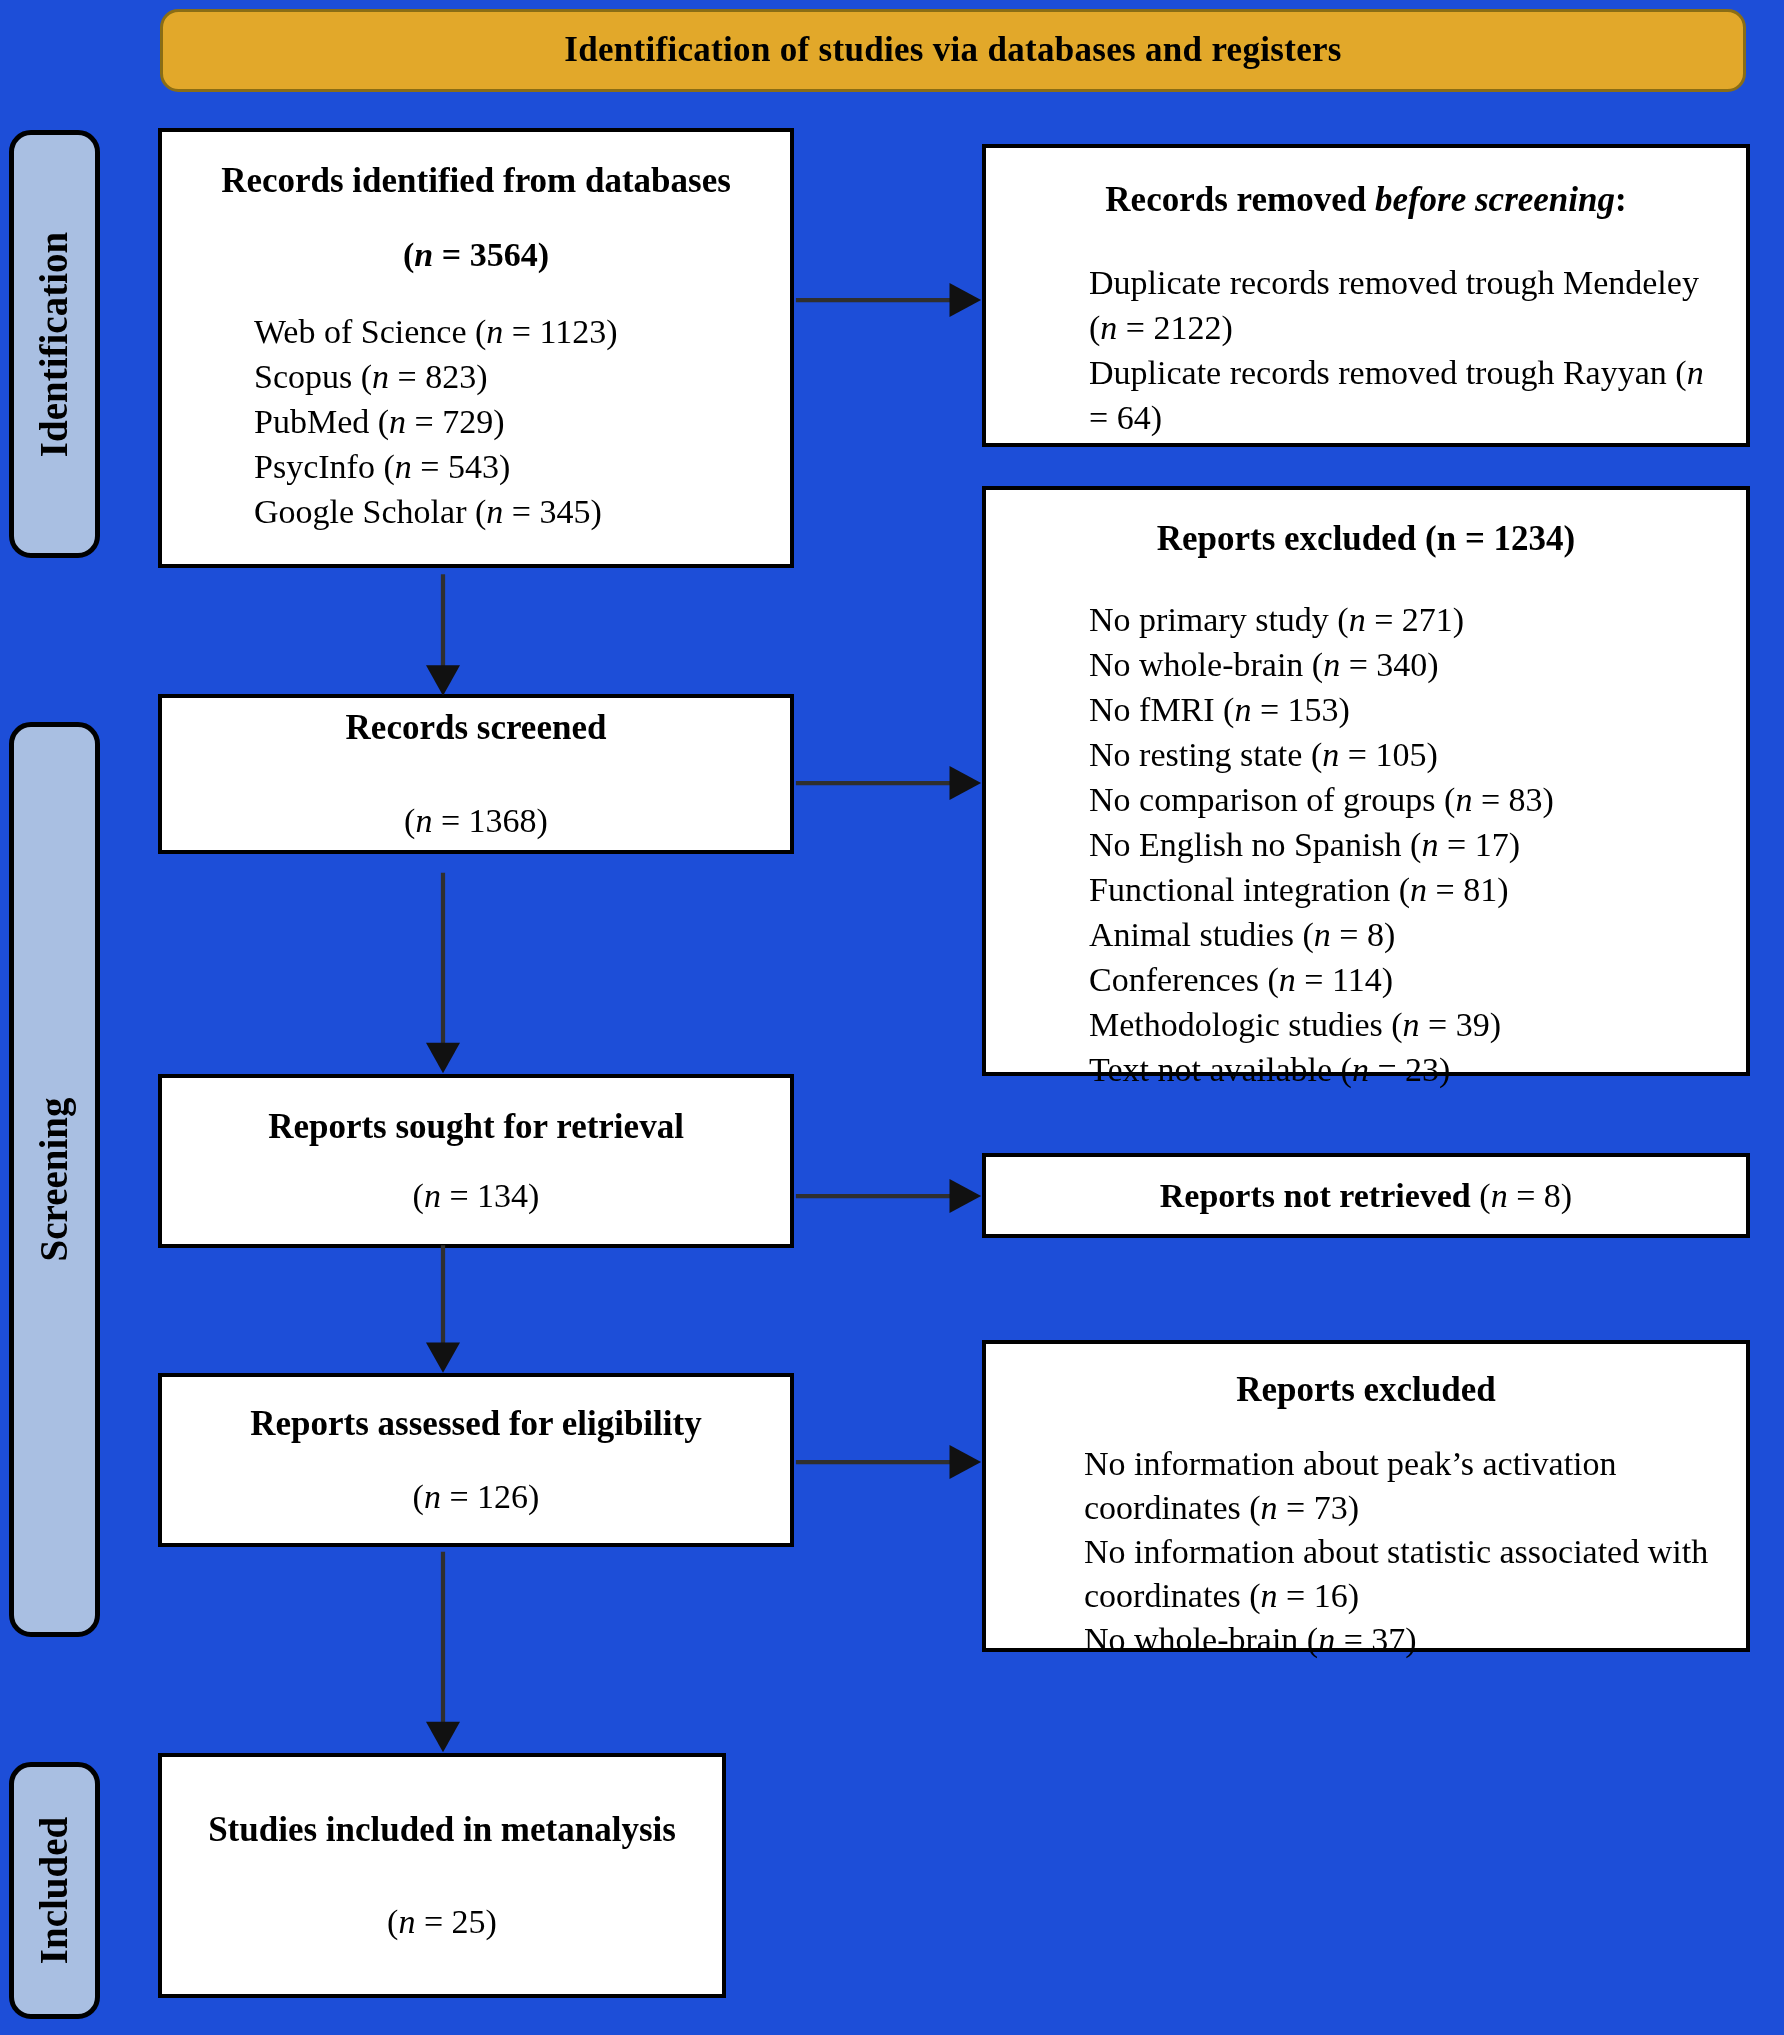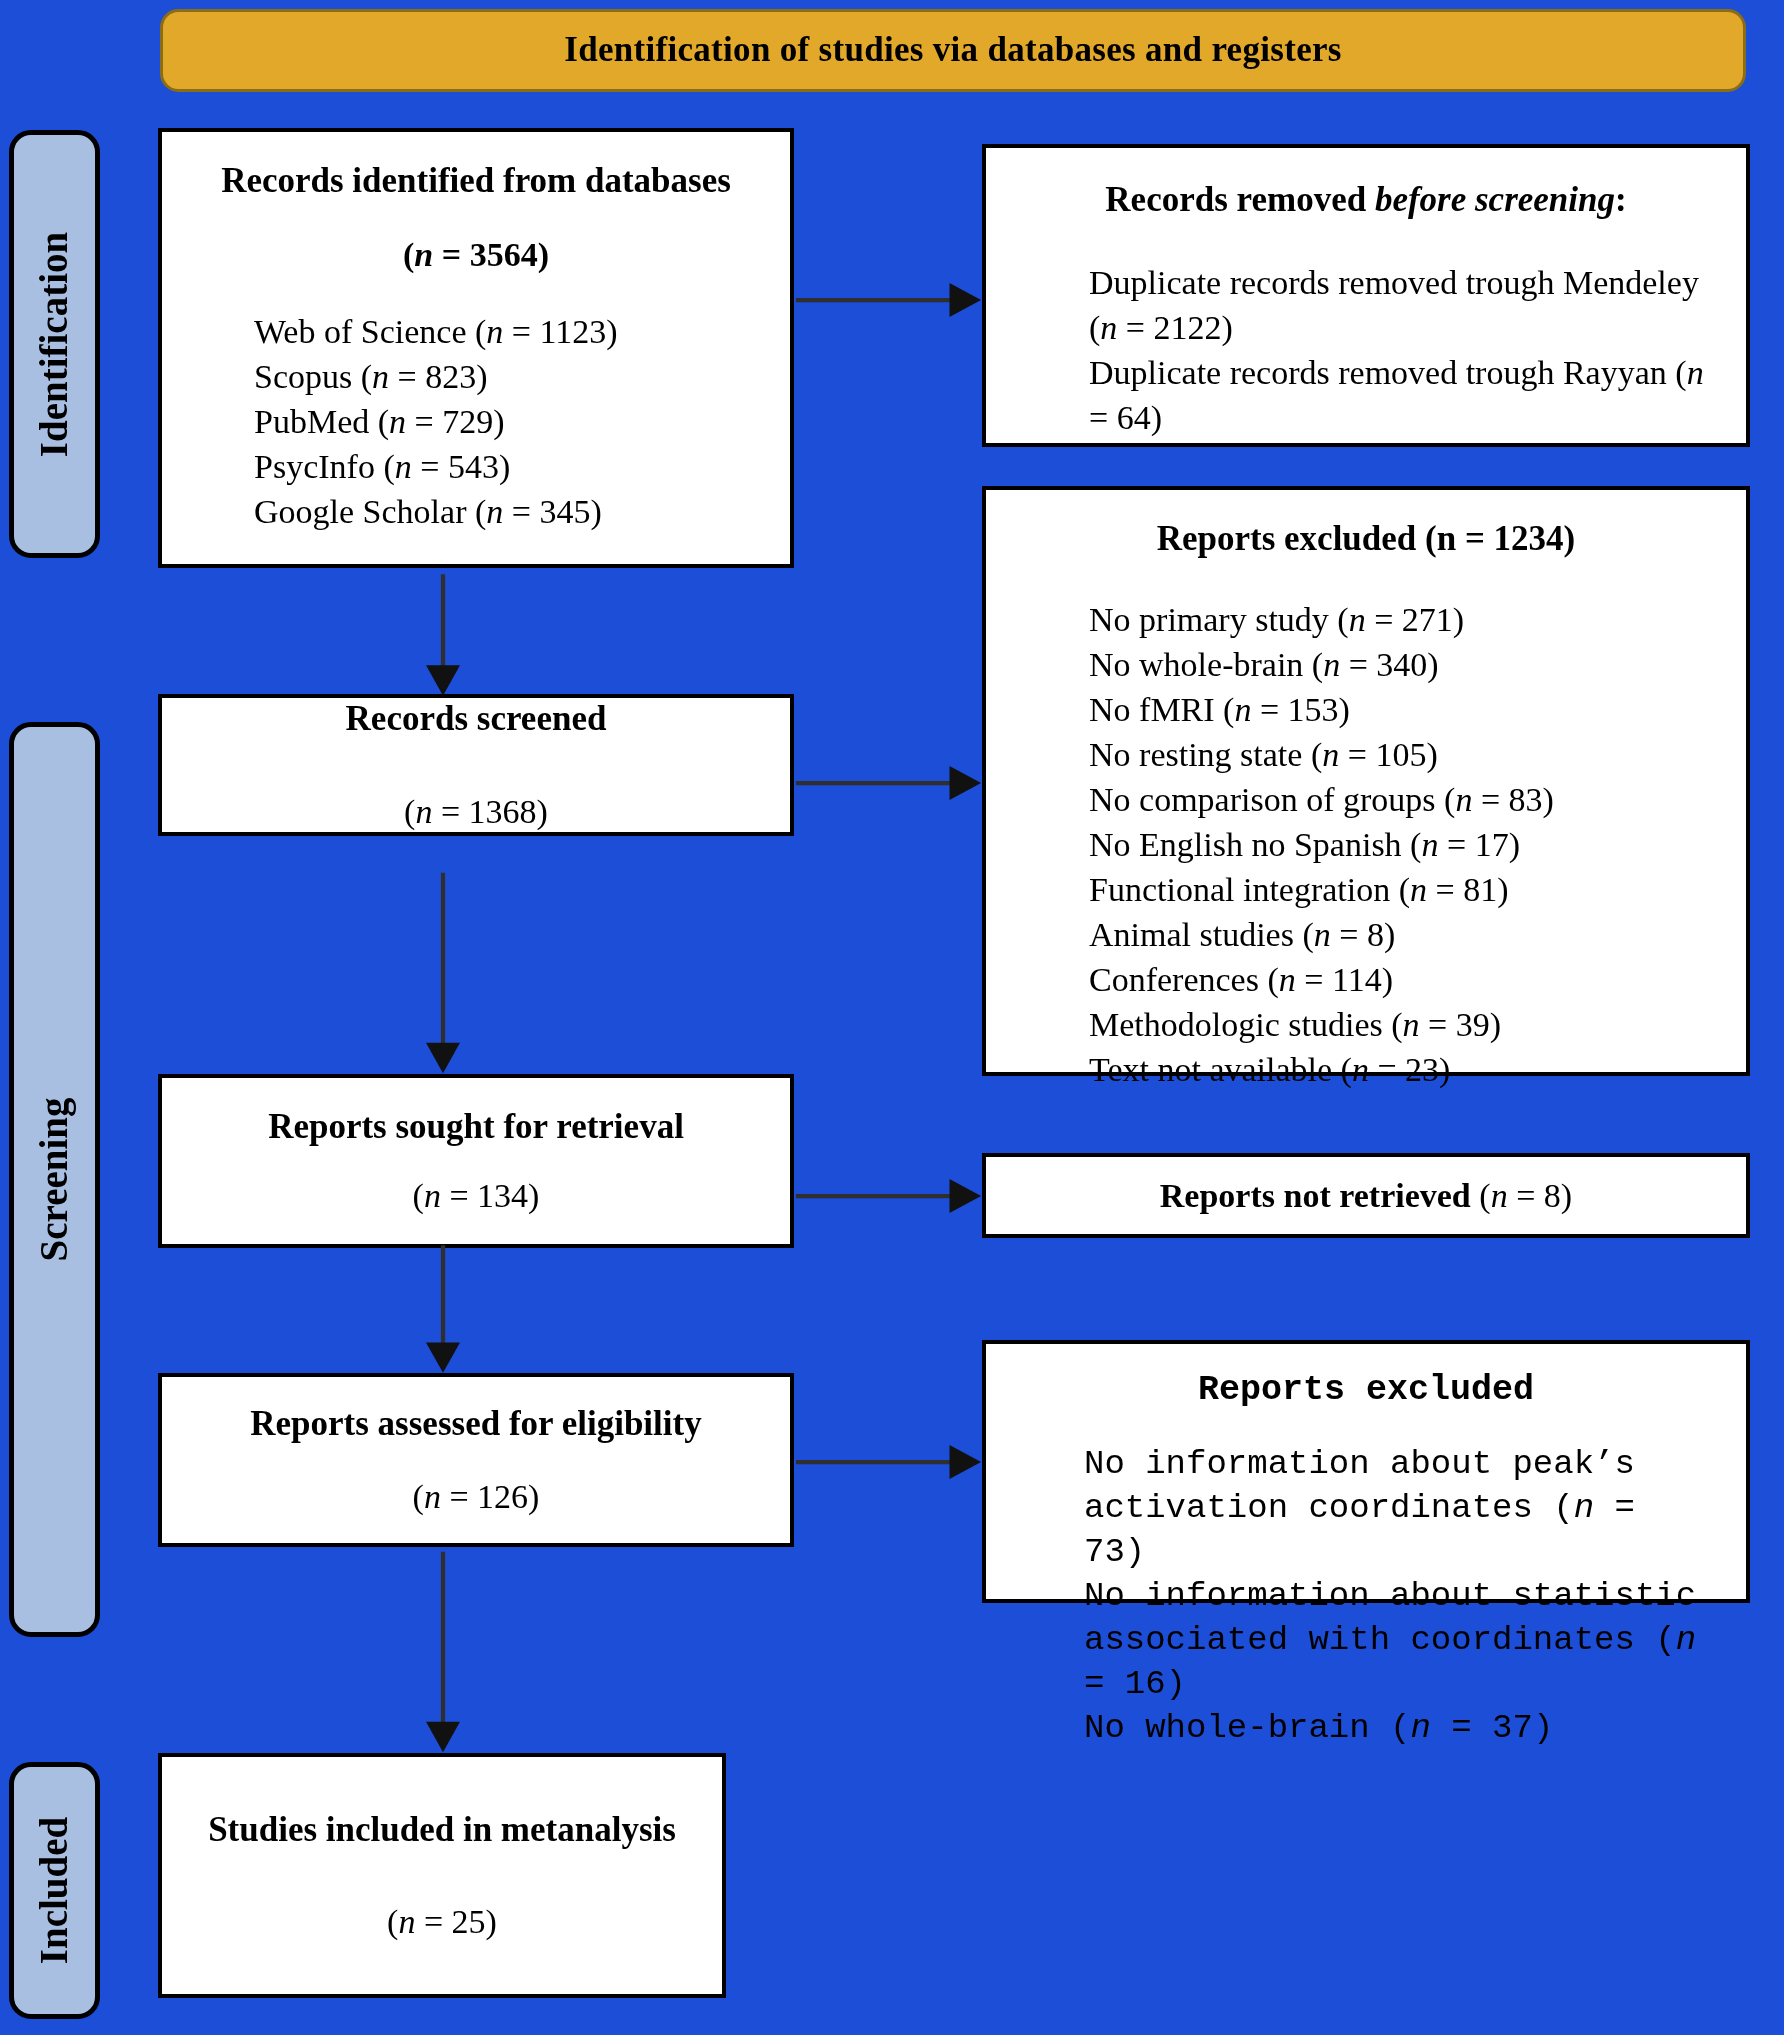--- a/index.html
+++ b/index.html
@@ -64,38 +64,38 @@
 
   
   #box-identified { left: 158px; top: 128px; width: 636px; height: 440px; padding-top: 29px; }
   #box-identified .count { margin-top: 35px; }
   #box-identified .list  { margin-top: 35px; padding-left: 92px; }
 
   .center-box {
     display: flex; flex-direction: column;
     align-items: center; justify-content: center;
   }
-  #box-screened { left: 158px; top: 694px; width: 636px; height: 142px; gap: 54px; }
+  #box-screened { left: 158px; top: 694px; width: 636px; height: 160px; gap: 54px; }
   #box-sought   { left: 158px; top: 1074px; width: 636px; height: 174px; gap: 30px; }
   #box-assessed { left: 158px; top: 1373px; width: 636px; height: 174px; gap: 34px; }
   #box-included { left: 158px; top: 1753px; width: 568px; height: 245px; gap: 53px; }
 
   
   #box-removed   { left: 982px; top: 144px;  width: 768px; height: 303px; padding-top: 32px; }
   #box-removed .body-text { margin-top: 40px; padding-left: 103px; padding-right: 31px; }
   #box-excluded1 { left: 982px; top: 486px;  width: 768px; height: 590px; padding-top: 29px; }
   #box-excluded1 .list { margin-top: 38px; padding-left: 103px; line-height: 45px; }
   #box-notretrieved {
     left: 982px; top: 1153px; width: 768px; height: 85px;
     display: flex; align-items: center; justify-content: center;
     font-size: 34px;
   }
   #box-notretrieved .inline-title { font-weight: bold; }
   #box-notretrieved .inline-count { font-weight: normal; margin-left: 8.6px; }
-  #box-excluded2 { left: 982px; top: 1340px; width: 768px; height: 263px; padding-top: 26px; font-family: Liberation Mono, monospace; }
+  #box-excluded2 { left: 982px; top: 1340px; width: 768px; height: 312px; padding-top: 26px; }
   #box-excluded2 .body-text { margin-top: 32px; padding-left: 98px; padding-right: 34px; line-height: 44px; }
 
   
   .arrow { position: absolute; }
 </style>
 </head>
 <body>
 
 <div id="stage">
 

